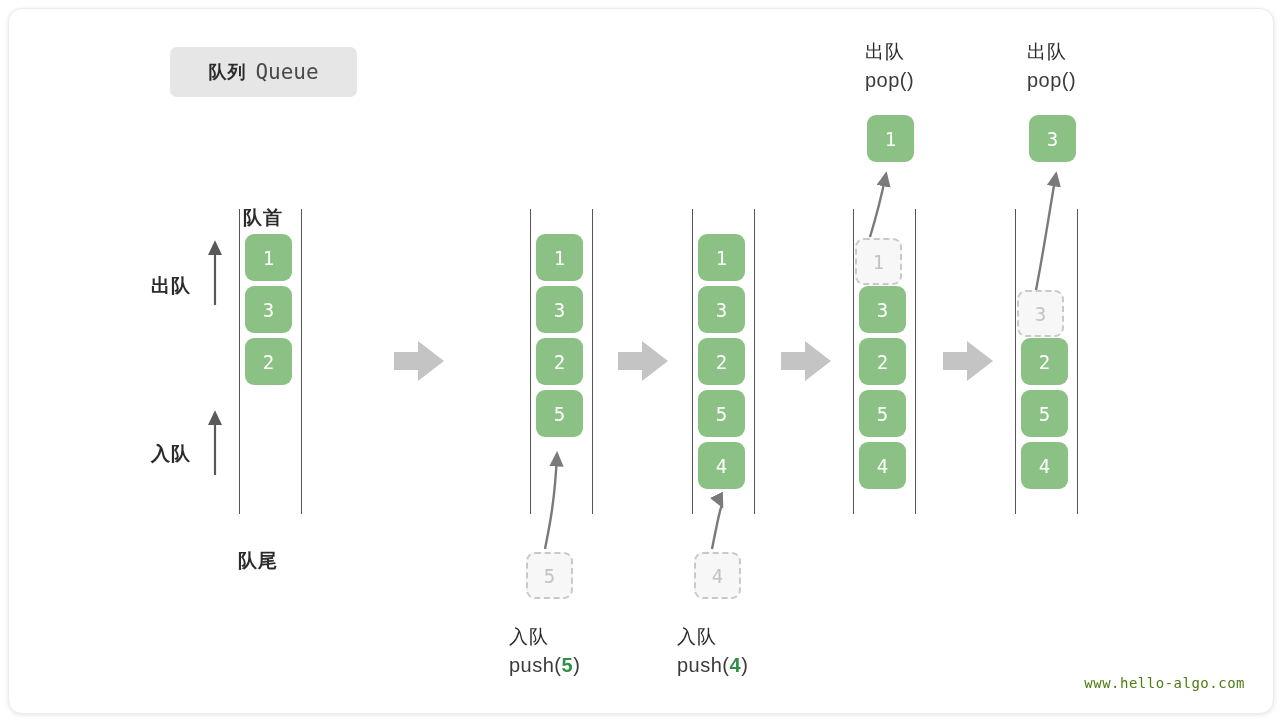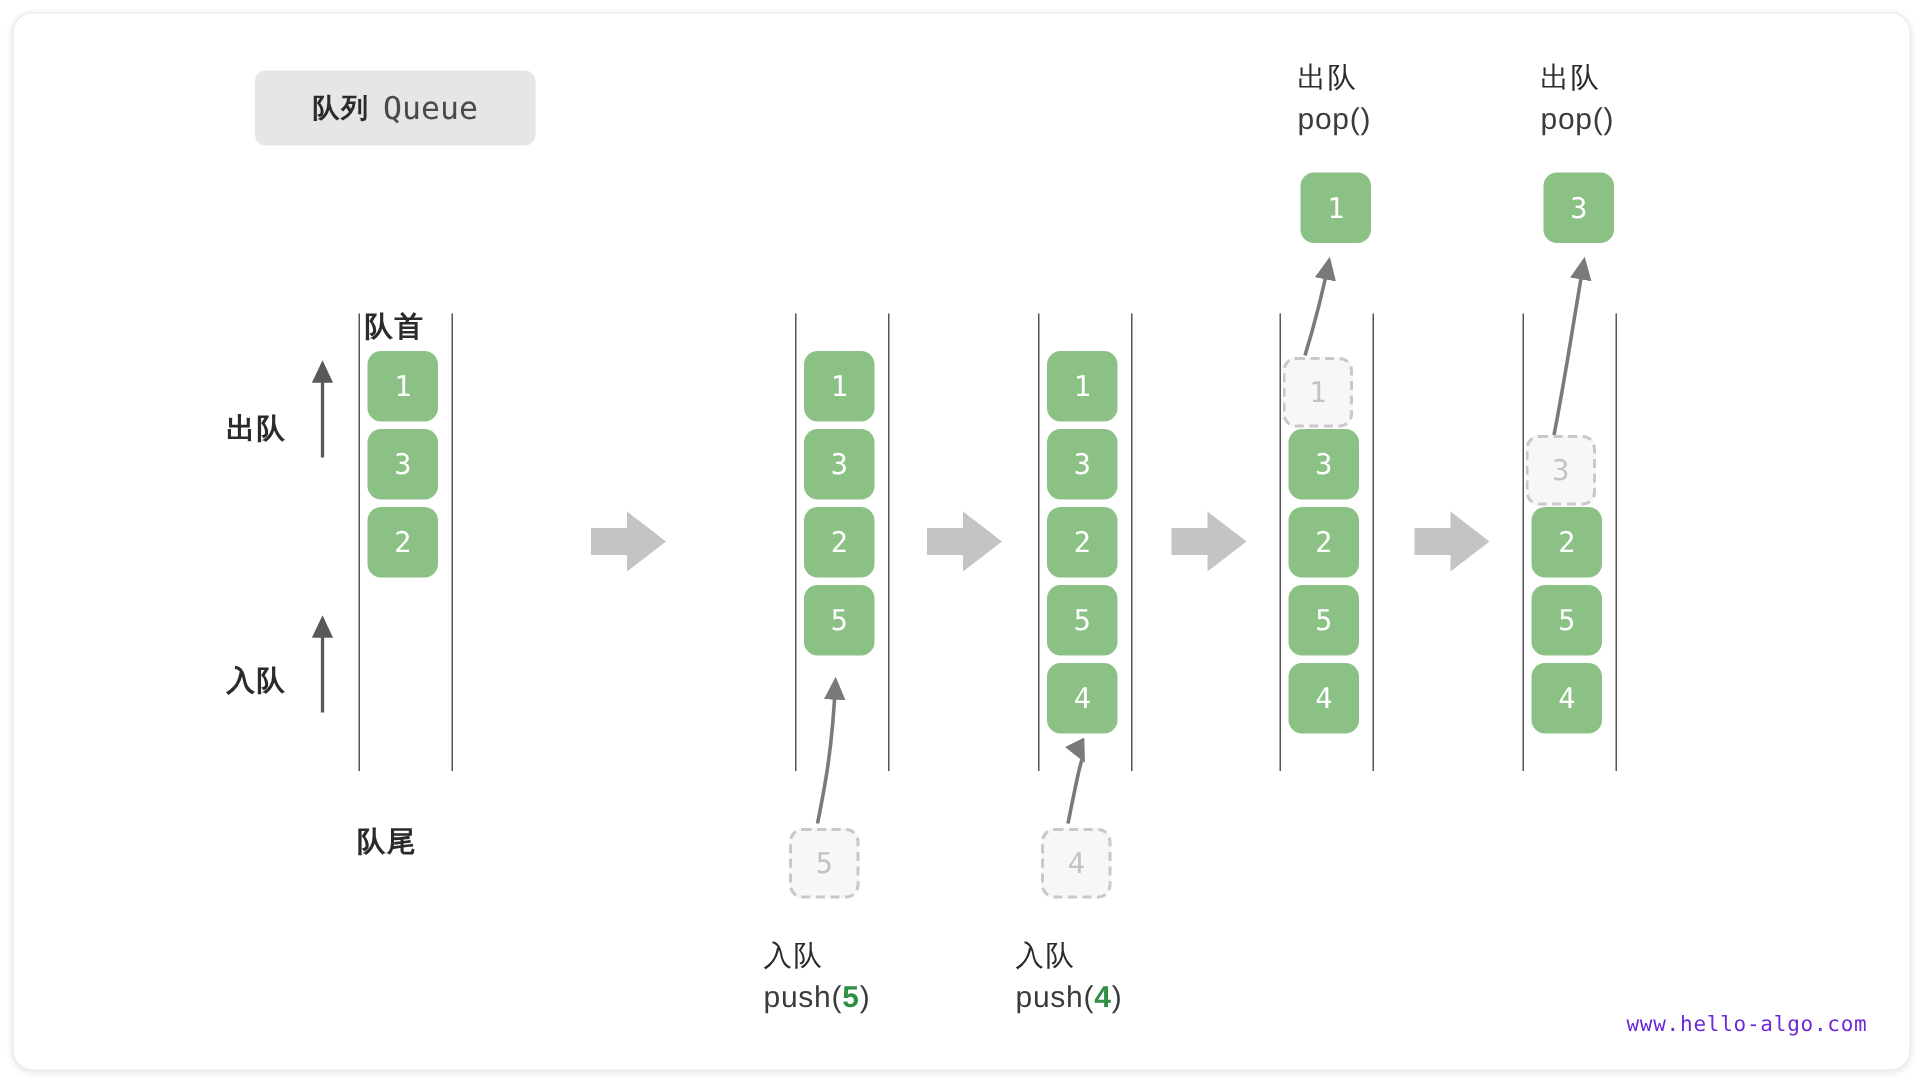--- a/index.html
+++ b/index.html
@@ -45,21 +45,21 @@
     font-family:"Liberation Sans","DejaVu Sans",sans-serif;
   }
   .op-label .code{
     display:block;font-size:20px;color:#3b3b3b;margin-top:4px;
     font-family:Liberation Sans, sans-serif;letter-spacing:0.5px;
   }
   .op-label .code .num{color:#2f8f46;font-weight:bold;}
 
   
   #watermark{
-    right:28px;bottom:22px;font-size:14px;color:#6d28d9;
+    right:28px;bottom:22px;font-size:14px;color:#4d7c0f;
     font-family:"DejaVu Sans Mono","Liberation Mono",monospace;letter-spacing:0.5px;
   }
 
   svg.overlay{position:absolute;left:0;top:0;width:1264px;height:704px;pointer-events:none;}
 </style>
 </head>
 <body>
 
 <div id="canvas">
 

